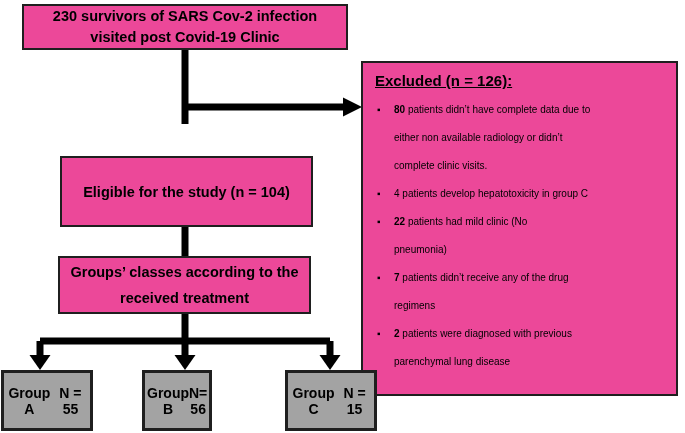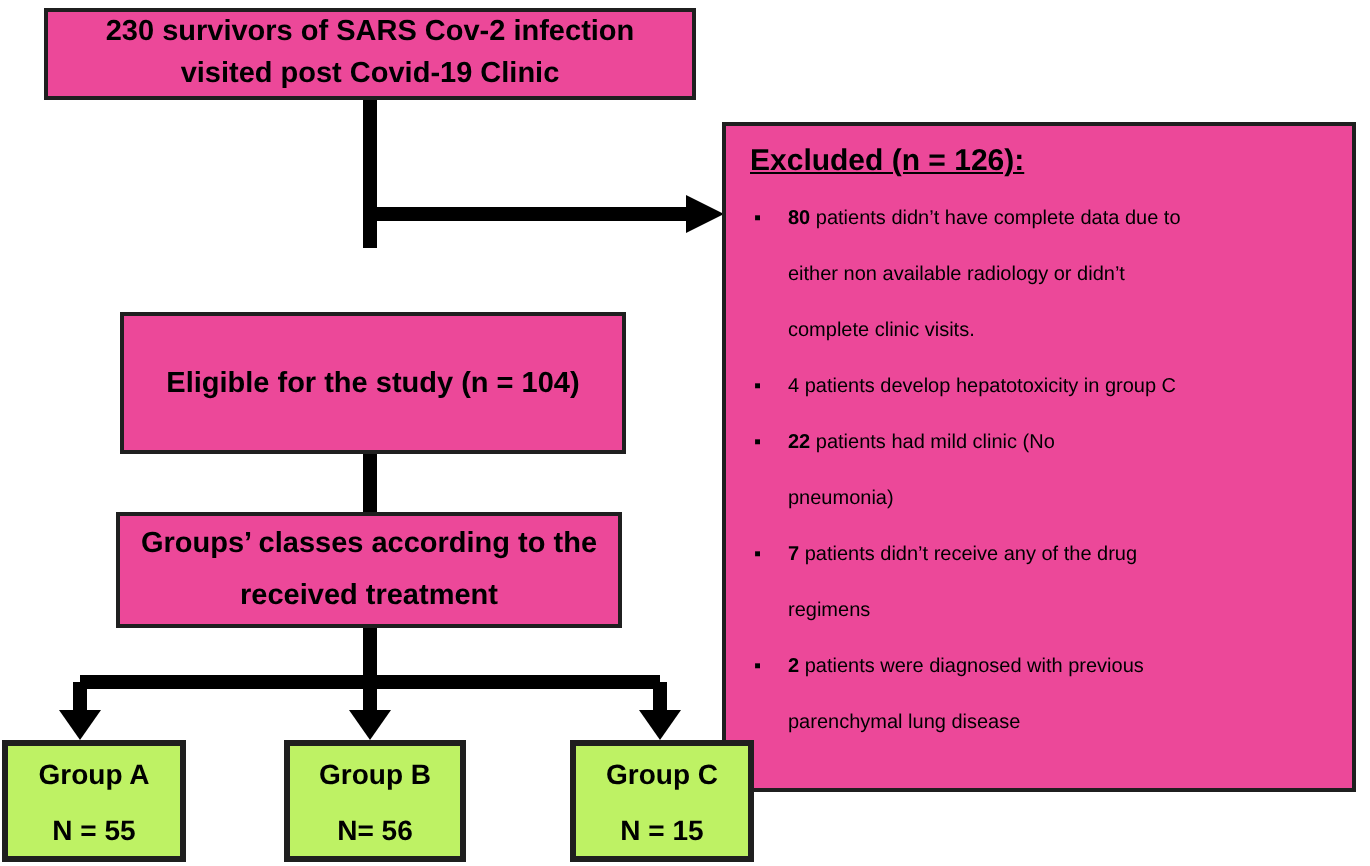--- a/index.html
+++ b/index.html
@@ -58,35 +58,35 @@
     flex: 1;
     font-size: 10px;
     line-height: 28px;
     white-space: pre-line;
   }
   .num { font-weight: bold; }
   .num.plain { font-weight: normal; }
   .group-box {
     position: absolute;
     box-sizing: border-box;
-    background: #bef264;
+    background: #a3a3a3;
     border: 3px solid #1f1f1f;
     top: 370px;
     height: 61px;
     display: flex;
-    flex-direction: column;
+    flex-direction: row;
     align-items: center;
     justify-content: space-between;
     padding: 6px 2px 5px 2px;
     font-weight: bold;
     font-size: 14px;
     text-align: center;
   }
   .group-a { left: 1px;   width: 92px; }
-  .group-b { left: 142px; width: 91px; }
+  .group-b { left: 142px; width: 70px; }
   .group-c { left: 285px; width: 92px; }
 </style>
 </head>
 <body>
 
 <div class="canvas">
 
   <svg class="connectors" viewBox="0 0 685 433" xmlns="http://www.w3.org/2000/svg">
     <g stroke="#000000" stroke-width="7" fill="none">
       <path d="M185 48 V124"></path>

